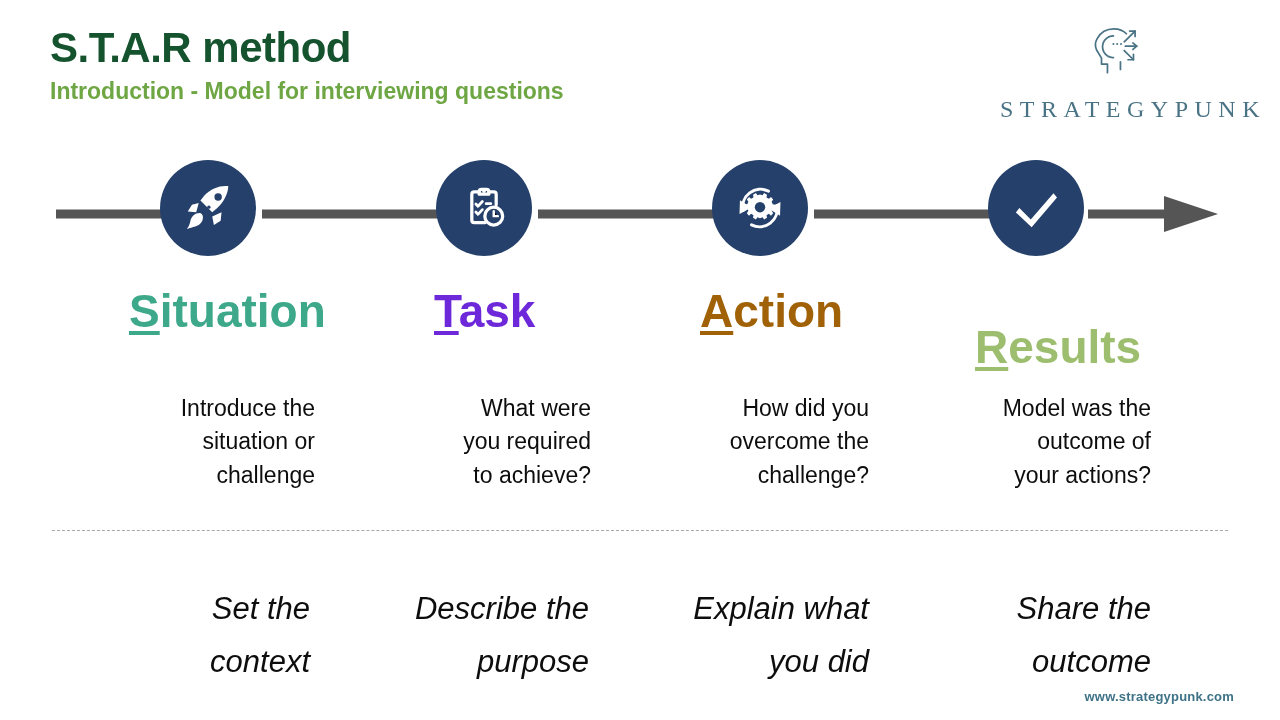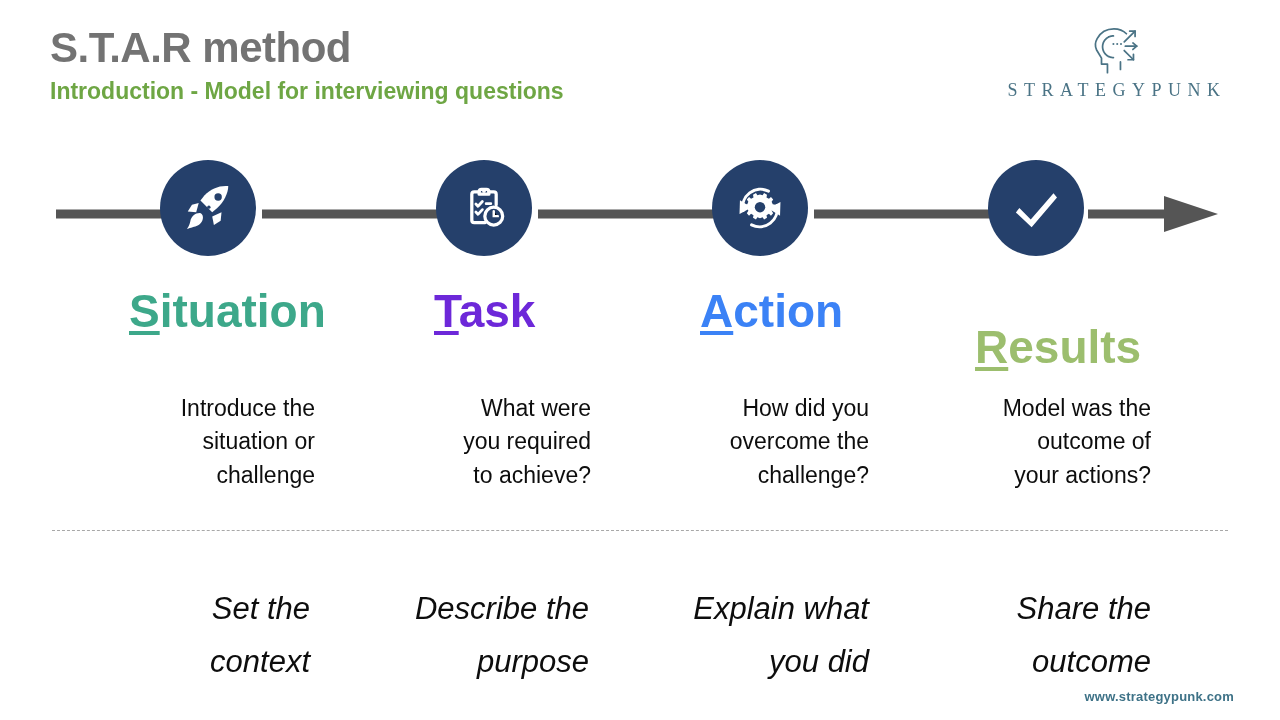--- a/index.html
+++ b/index.html
@@ -47,24 +47,24 @@
     width: 240px;
     text-align: center;
   }
   #brand-mark {
     height: 52px;
     display: block;
     margin: 0 auto;
   }
   #brand-wordmark {
     font-family: "Liberation Serif", serif;
-    font-size: 18px;
+    font-size: 24px;
     letter-spacing: 6.5px;
     color: #4A7385;
-    margin-top: 4px;
+    margin-top: 20px;
     padding-left: 6px;
     white-space: nowrap;
   }
 
   
   #timeline {
     position: absolute;
     left: 0;
     top: 160px;
     width: 1280px;
@@ -144,21 +144,21 @@
     font-size: 13px;
     font-weight: bold;
     color: #3E7287;
     letter-spacing: 0.2px;
   }
 </style>
 </head>
 <body>
 
 <div id="header-block">
-  <div id="page-title" style="color: #737373;">S.T.A.R method</div>
+  <div id="page-title" style="color: #14532d;">S.T.A.R method</div>
   <div id="page-subtitle" style="color: rgb(110, 166, 68);">Introduction - Model for interviewing questions</div>
 </div>
 
 <div id="brand-logo">
   <svg id="brand-mark" viewBox="0 0 120 96">
     <g fill="none" stroke="#4A7385" stroke-width="3.2" stroke-linecap="round" stroke-linejoin="round">
 
       <path d="M47 90 L47 74 L36 74 L36 63 L27 48 C24 42 24 34 28 27
                C34 16 46 9 59 9 C68 9 76 12 82 18"></path>
 
@@ -253,21 +253,21 @@
     </svg>
   </div>
 </div>
 
 <div class="col-label" style="left: 129px; color: rgb(61, 168, 138);">
   <span class="initial">S</span><span>ituation</span>
 </div>
 <div class="col-label" style="left: 434px; color: #6d28d9;">
   <span class="initial">T</span><span>ask</span>
 </div>
-<div class="col-label" style="left: 700px; color: #3b82f6;">
+<div class="col-label" style="left: 700px; color: #a16207;">
   <span class="initial">A</span><span>ction</span>
 </div>
 <div class="col-label" style="left: 975px; color: rgb(156, 190, 110); margin-top: 36px;">
   <span class="initial">R</span><span>esults</span>
 </div>
 
 <div class="col col-desc" style="left:101px">
   <div>Introduce the</div>
   <div>situation or</div>
   <div>challenge</div>

